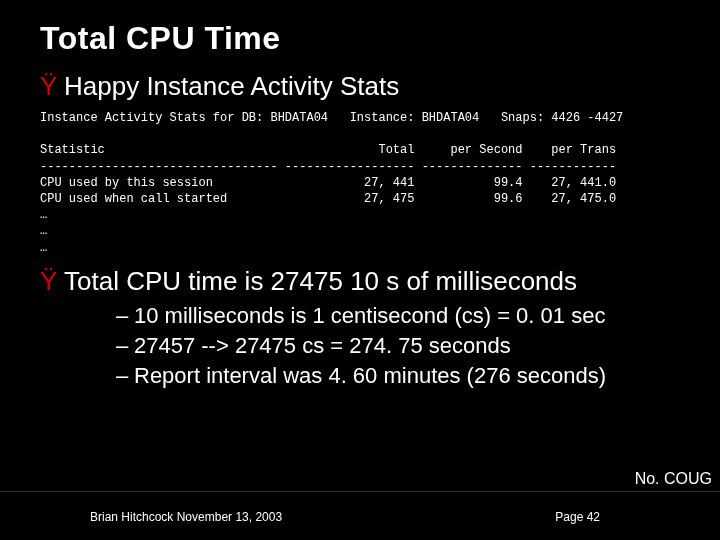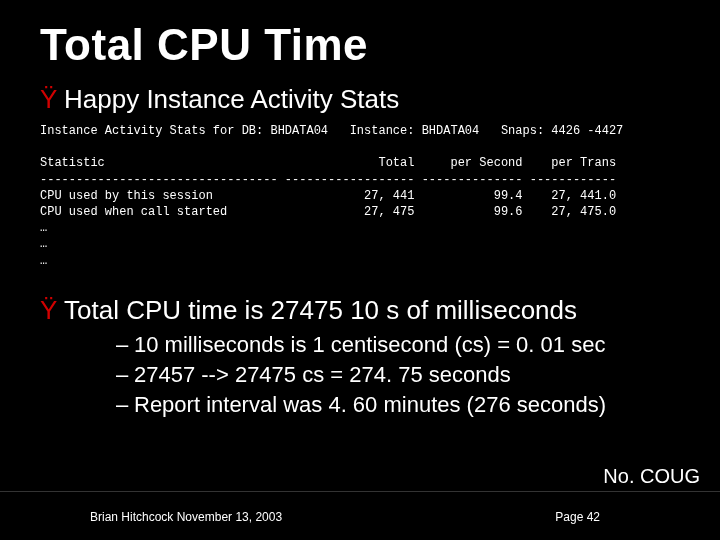--- a/index.html
+++ b/index.html
@@ -13,21 +13,21 @@
     overflow: hidden;
   }
   .slide {
     position: relative;
     width: 720px;
     height: 540px;
     box-sizing: border-box;
     padding: 20px 40px 0 40px;
   }
   .title {
-    font-size: 44px;
+    font-size: 32px;
     font-weight: bold;
     margin: 0 0 14px 0;
     letter-spacing: 0.5px;
   }
   .bullets {
     list-style: none;
     padding: 0;
     margin: 0;
   }
   .bullets > li {
@@ -58,28 +58,28 @@
     content: "–";
     position: absolute;
     left: 0;
     top: 0;
   }
   pre.stats {
     font-family: "Courier New", Courier, monospace;
     font-size: 12px;
     line-height: 1.35;
     white-space: pre;
-    margin: 6px 0 26px 0;
+    margin: 6px 0 10px 0;
     color: #fff;
   }
   .footer-brand {
     position: absolute;
-    right: 20px;
+    right: 8px;
     bottom: 52px;
-    font-size: 20px;
+    font-size: 16px;
     color: #fff;
   }
   .footer-left {
     position: absolute;
     left: 90px;
     bottom: 16px;
     font-size: 12px;
     color: #fff;
   }
   .footer-right {

